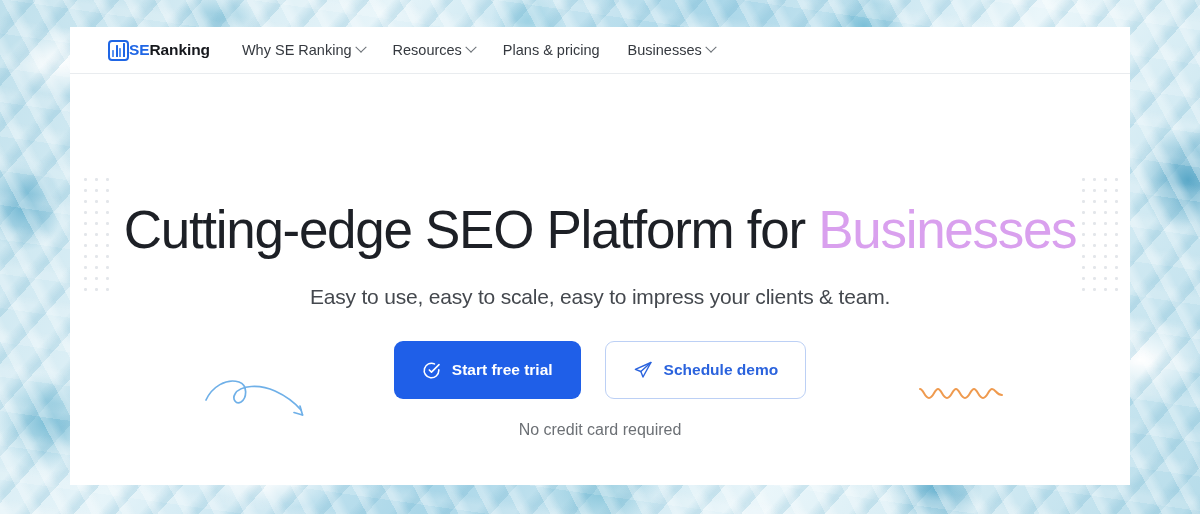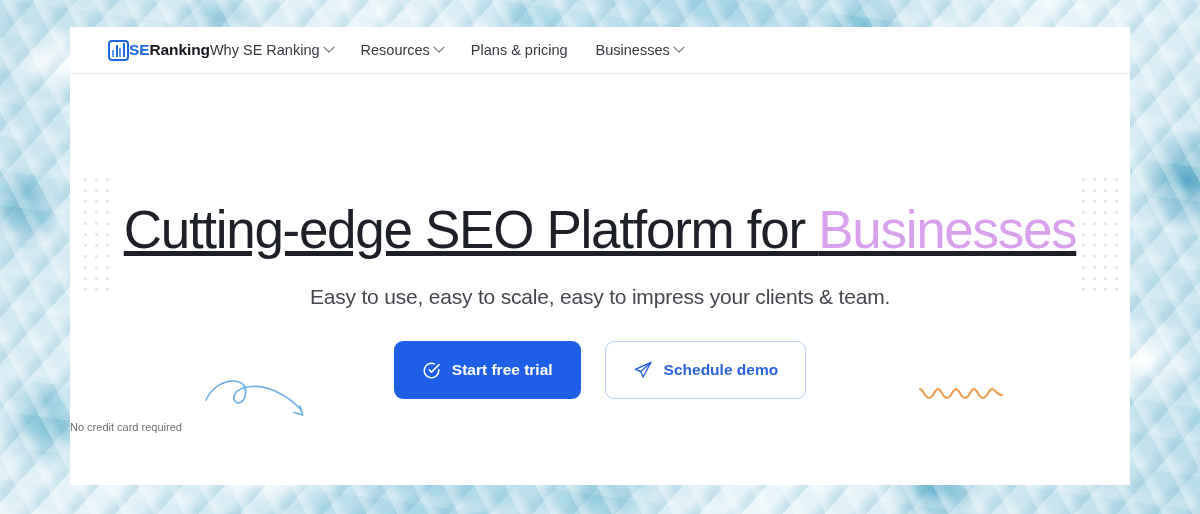--- a/index.html
+++ b/index.html
@@ -81,21 +81,21 @@
   .logo-mark i { display:block; width:3.2px; background:#1f66e5; border-radius:.5px; }
   .logo-mark i:nth-child(1){ height:7px;  background:#5a93f0; }
   .logo-mark i:nth-child(2){ height:12px; background:#1f66e5; }
   .logo-mark i:nth-child(3){ height:9px;  background:#5a93f0; }
   .logo-mark i:nth-child(4){ height:14px; background:#1f66e5; }
 
   .logo-text { font-size:15.5px; letter-spacing:-.1px; white-space:nowrap; }
   .logo-se   { color:#1f66e5; font-weight:700; }
   .logo-rank { color:#16181d; font-weight:700; }
 
-  #nav { display:flex; align-items:center; gap:28px; }
+  #nav { display:flex; align-items:center; gap:28px; margin-left:32px; }
   .nav-item {
     display:flex; align-items:center; gap:5px;
     font-size:14.5px; color:#35393f;
     cursor:pointer; white-space:nowrap;
   }
   .caret {
     width:8px; height:8px;
     border-right:1.6px solid #6d7278;
     border-bottom:1.6px solid #6d7278;
     transform:rotate(45deg) translate(-2px,-2px);
@@ -124,21 +124,20 @@
   }
   #dots-left  { left:14px;  top:104px; }
   #dots-right { right:12px; top:104px; }
 
   #h1 {
     position:absolute; top:127px; left:0; width:100%;
     text-align:center;
     font-size:53px; font-weight:400; letter-spacing:-1.3px;
     color:#1d2026; line-height:1.1;
     white-space:nowrap;
-    text-decoration:underline;
   }
   #h1 .accent { color:#d9a0ee; }
 
   #sub {
     position:absolute; top:211px; left:0; width:100%;
     text-align:center;
     font-size:21px; color:#44484e; font-weight:400;
     letter-spacing:-.2px;
   }
 
@@ -159,21 +158,21 @@
   #btn-demo {
     background:#ffffff; color:#2b63dd;
     padding:0 27px; height:58px;
     border:1px solid #bcd0f5;
     min-width:178px;
   }
   .ico { flex:0 0 auto; display:block; }
 
   #nocc {
     position:absolute; top:347px; left:0; width:100%;
-    text-align:left; font-size:11px; color:#6c7075;
+    text-align:center; font-size:16px; color:#6c7075;
   }
 
   #doodle-arrow  { position:absolute; left:133px; top:300px; }
   #doodle-squiggle { position:absolute; left:848px; top:305px; }
 </style>
 </head>
 <body>
 
 <div id="page">
 

